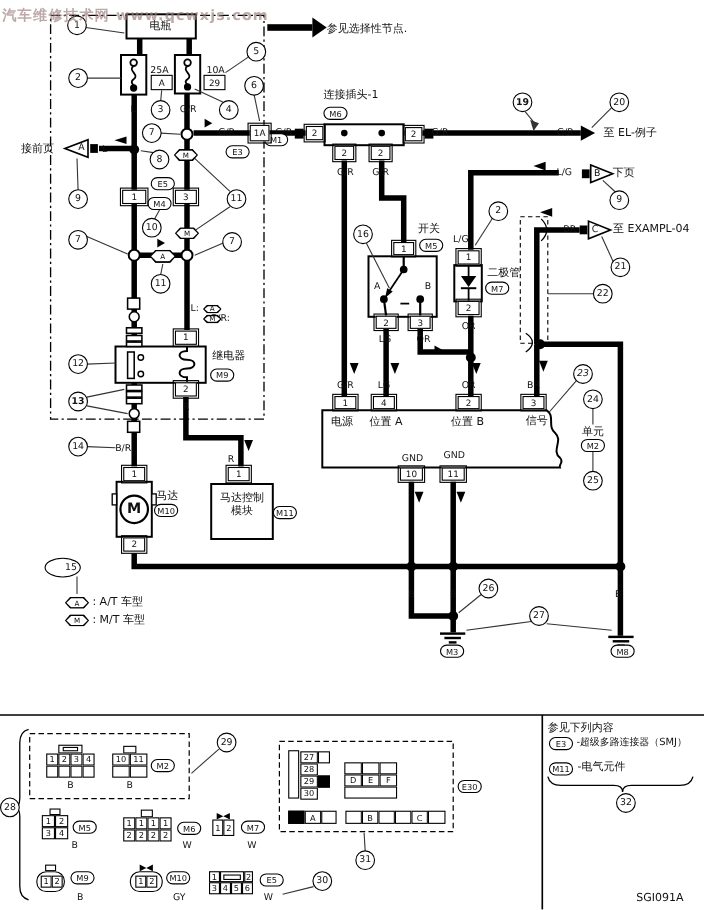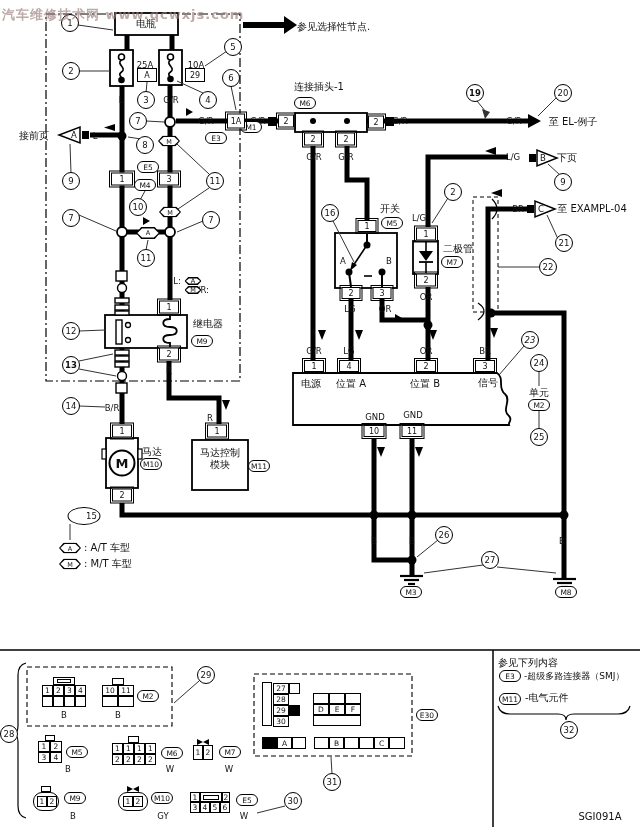--- a/index.html
+++ b/index.html
@@ -340,21 +340,21 @@
       <div class="callout" style="left: 211px; top: 220px;">7</div>
       <div class="callout" style="left: 145px; top: 145px;">8</div>
       <div class="callout" style="left: 71px; top: 181px;">9</div>
       <div class="callout" style="left: 563px; top: 182px;">9</div>
       <div class="callout" style="left: 138px; top: 207px;">10</div>
       <div class="callout" style="left: 215px; top: 181px;">11</div>
       <div class="callout" style="left: 146px; top: 258px;">11</div>
       <div class="callout" style="left: 71px; top: 331px;">12</div>
       <div class="callout" style="left: 71px; top: 365px; font-weight: bold;">13</div>
       <div class="callout" style="left: 71px; top: 406px;">14</div>
-      <div class="callout" style="left: 84px; top: 516px; padding-left: 15px;">15</div>
+      <div class="callout" style="left: 57px; top: 516px; padding-left: 15px;">15</div>
       <div class="callout" style="left: 330px; top: 213px;">16</div>
       <div class="callout" style="left: 453px; top: 192px;">2</div>
       <div class="callout" style="left: 475px; top: 93px; font-weight: bold;">19</div>
       <div class="callout" style="left: 563px; top: 93px;">20</div>
       <div class="callout" style="left: 564px; top: 243px;">21</div>
       <div class="callout" style="left: 548px; top: 267px;">22</div>
       <div class="callout" style="left: 530px; top: 340px; font-style: italic;">23</div>
       <div class="callout" style="left: 539px; top: 363px;">24</div>
       <div class="callout" style="left: 539px; top: 437px;">25</div>
       <div class="callout" style="left: 444px; top: 535px;">26</div>

